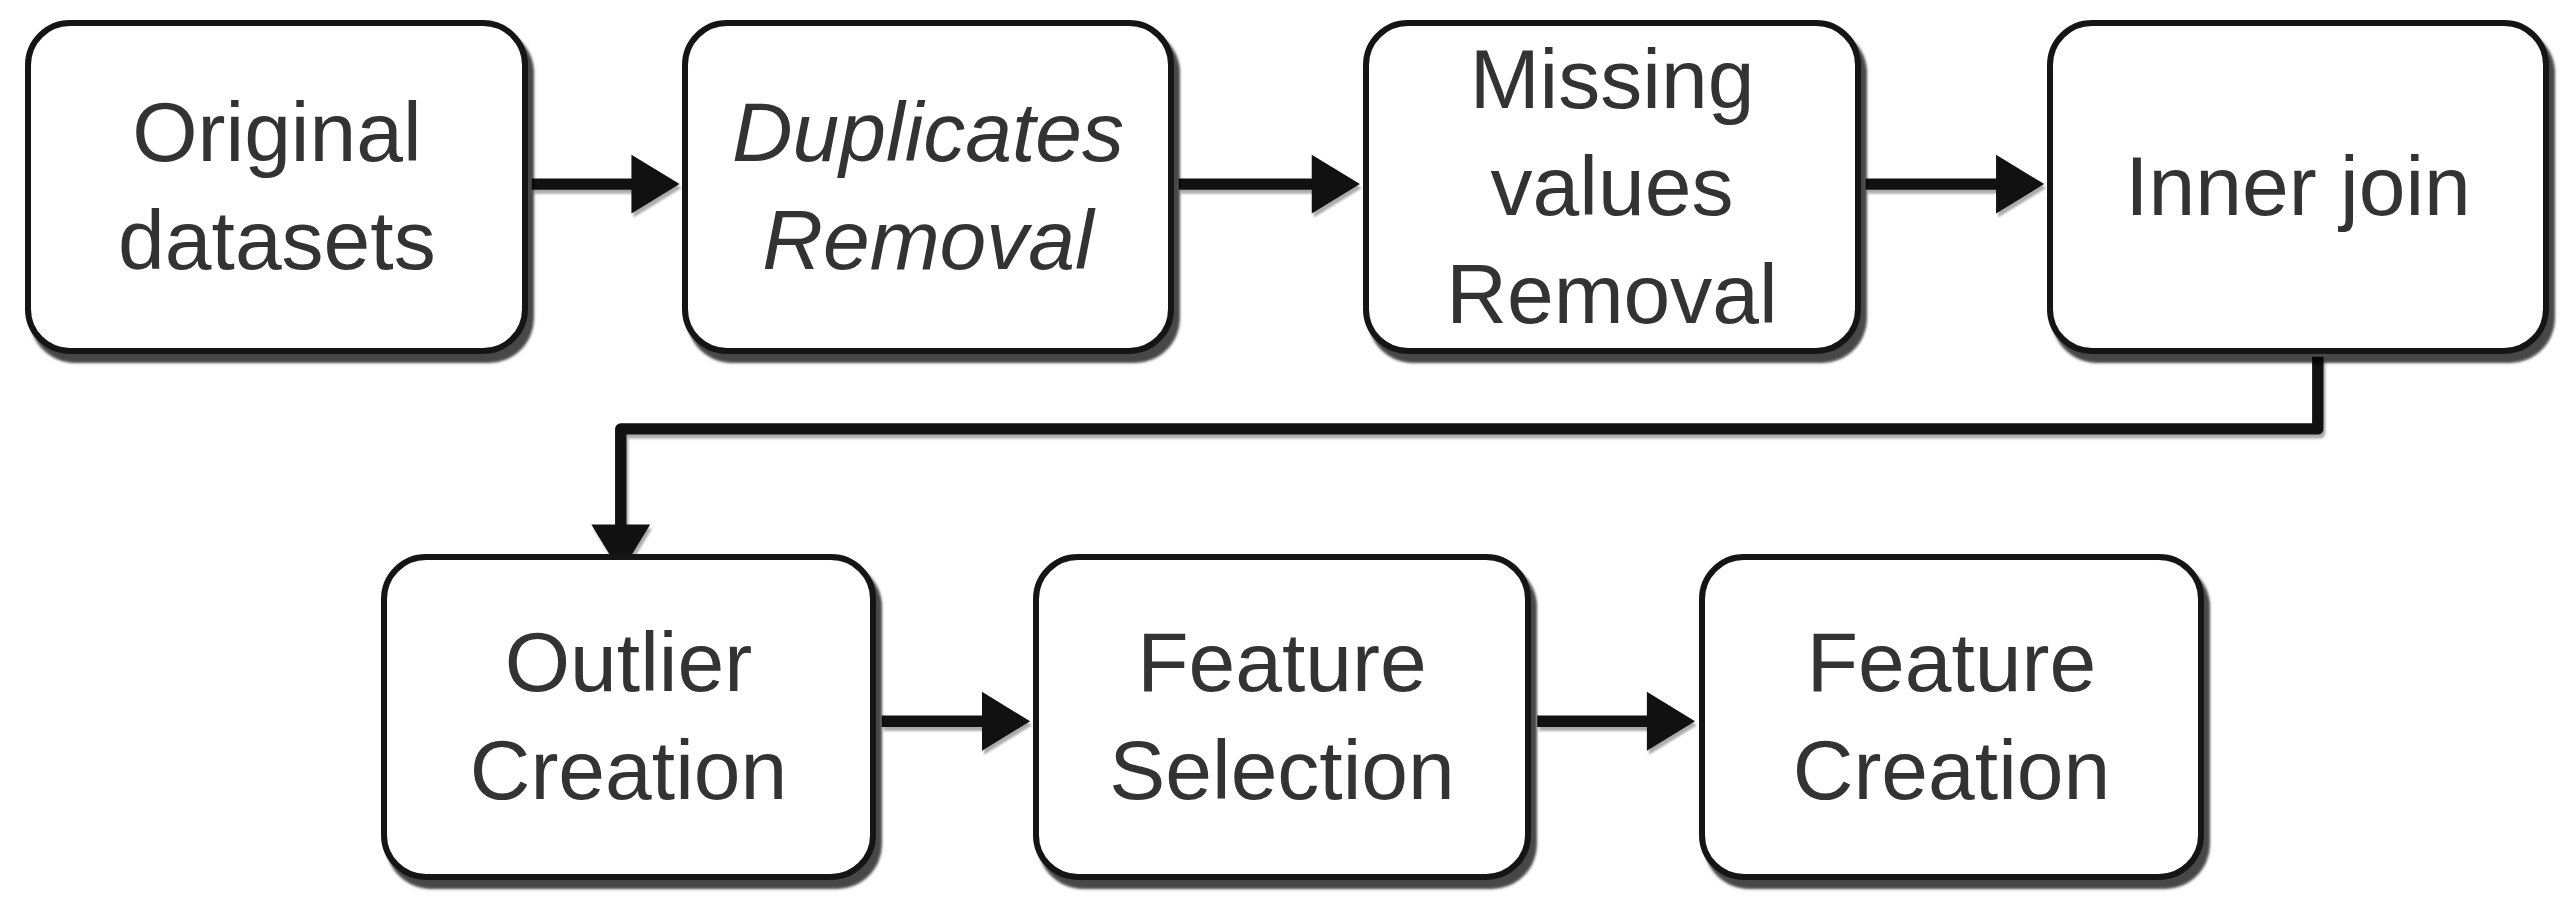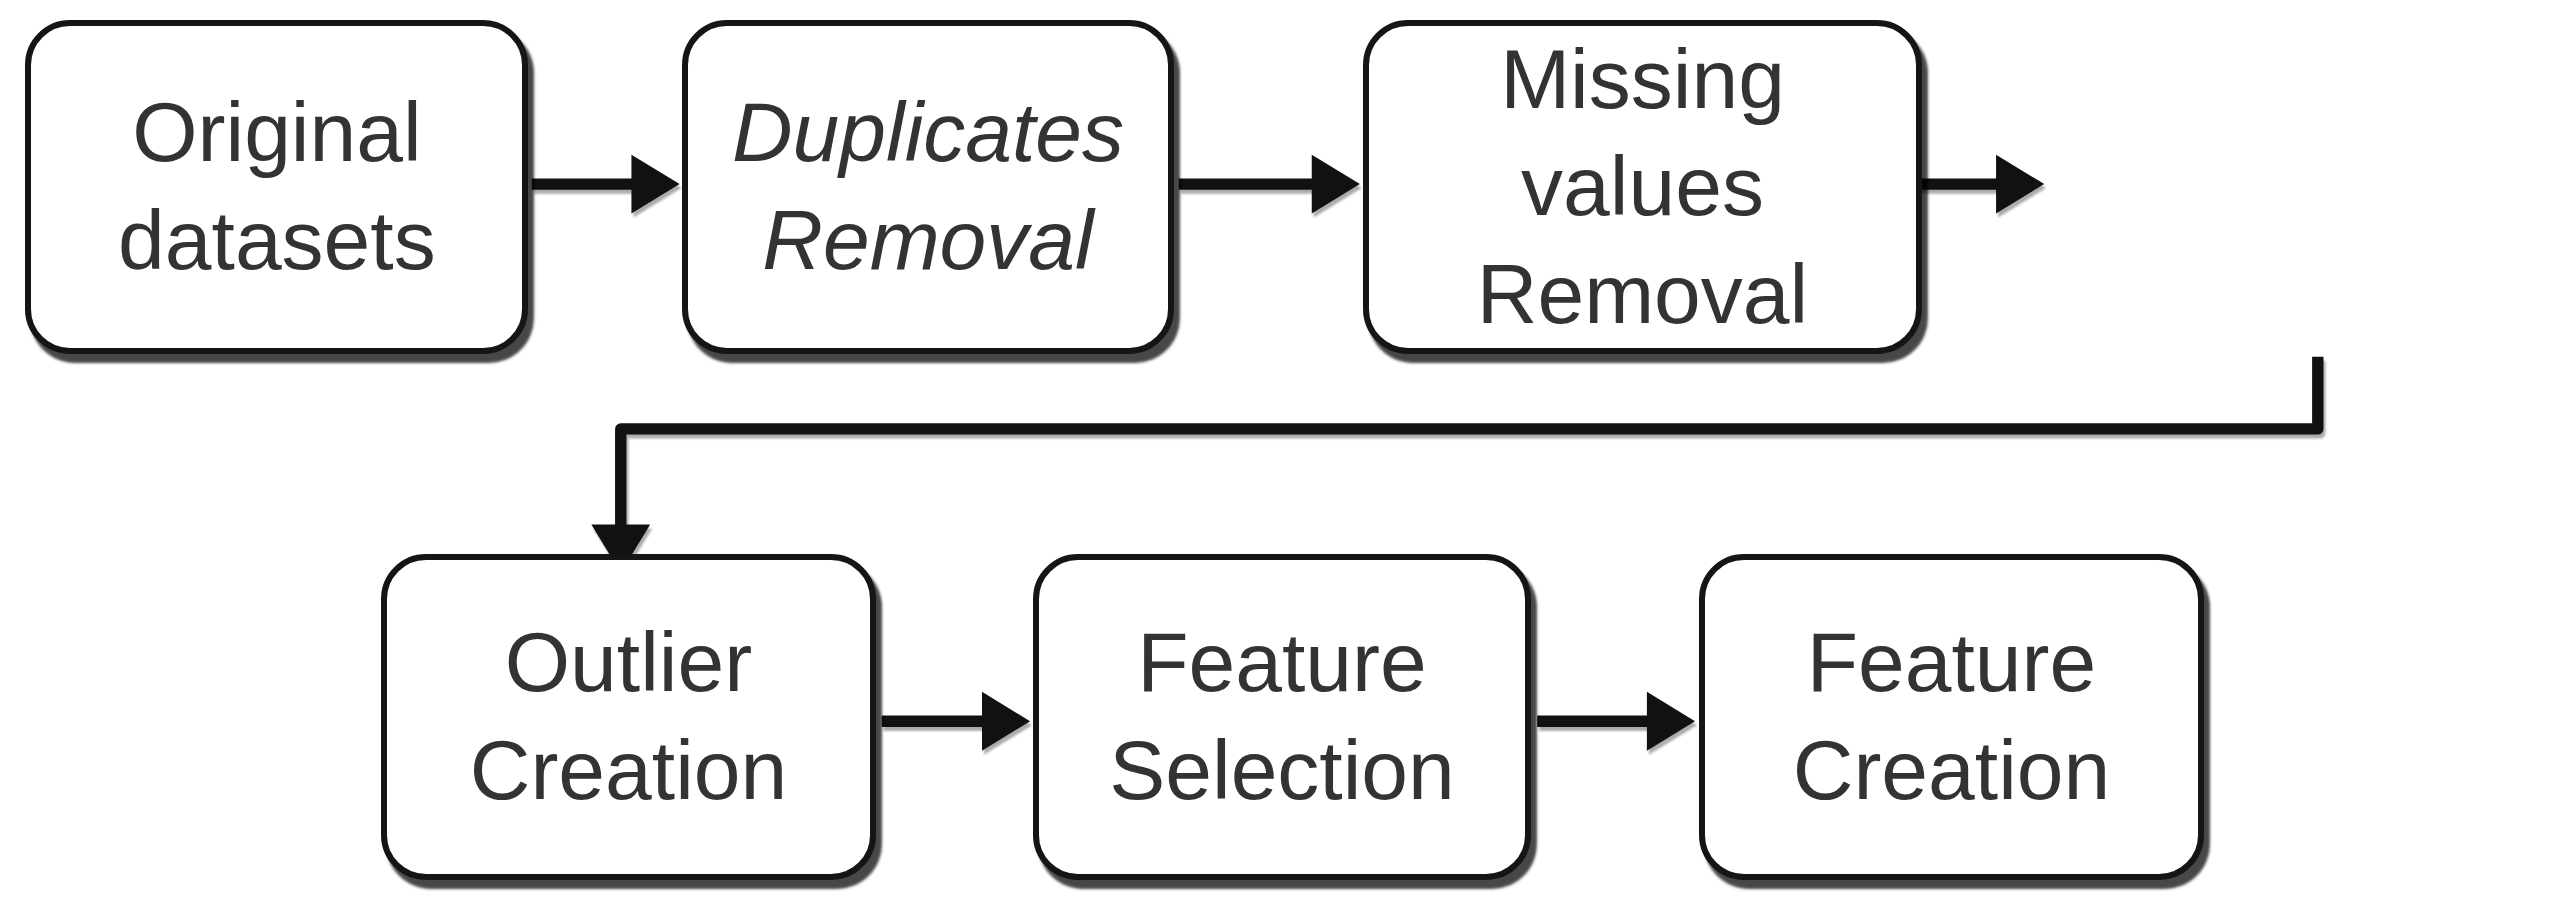--- a/index.html
+++ b/index.html
@@ -35,21 +35,21 @@
     display:flex;align-items:center;justify-content:center;
     text-align:center;
     color:var(--text);
     font-size:84px;line-height:1.28;font-weight:normal;
     white-space:pre-line;
     padding:0 13.4px;
   }
   
   .n1{left:25.4px;  top:20px; width:503px;height:334px;}
   .n2{left:682px;top:20px; width:492px;height:334px;font-style:italic;}
-  .n3{left:1363px;top:20px; width:559px;height:334px;}
+  .n3{left:1363px;top:20px; width:498px;height:334px;}
   .n4{left:2047px;top:20px; width:502px;height:334px;}
   
   .n5{left:381px; top:554px;width:495px;height:326px;}
   .n6{left:1033px;top:554px;width:498px;height:326px;}
   .n7{left:1699px;top:554px;width:505px;height:326px;}
 </style>
 </head>
 <body>
 
 <div class="diagram">
@@ -87,20 +87,23 @@
   </div>
   <div class="node n2">
     <span>Duplicates
 Removal</span>
   </div>
   <div class="node n3">
     <span>Missing
 values
 Removal</span>
   </div>
+  <div class="node n4">
+    <span>Inner join</span>
+  </div>
   <div class="node n5">
     <span>Outlier
 Creation</span>
   </div>
   <div class="node n6">
     <span>Feature
 Selection</span>
   </div>
   <div class="node n7">
     <span>Feature

